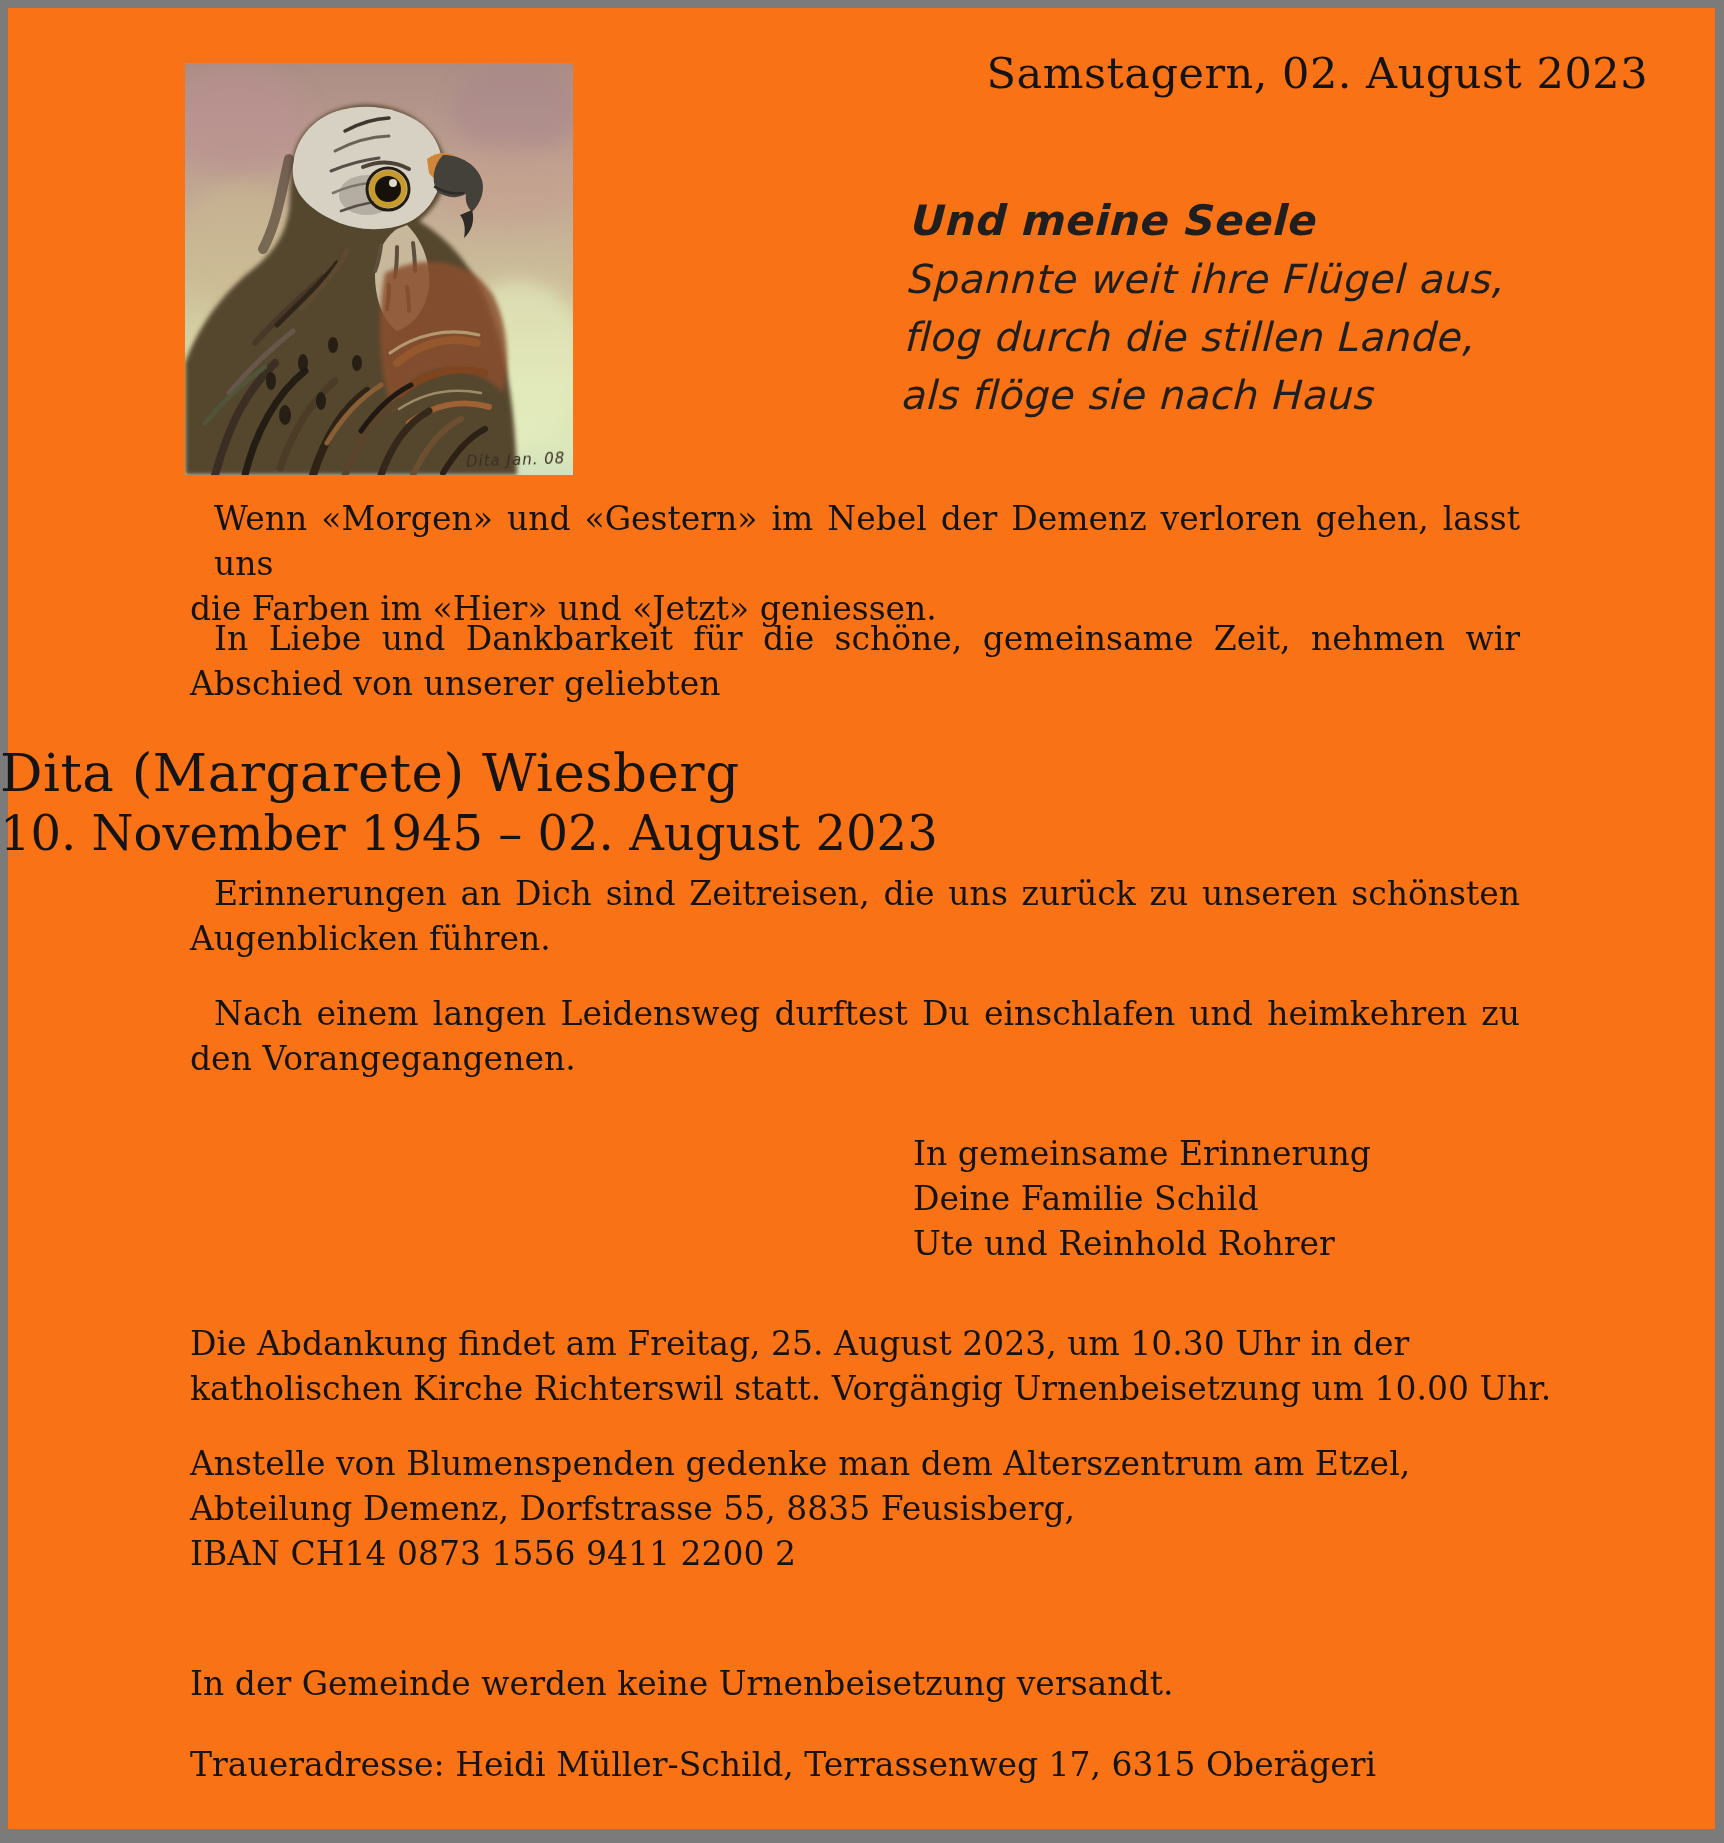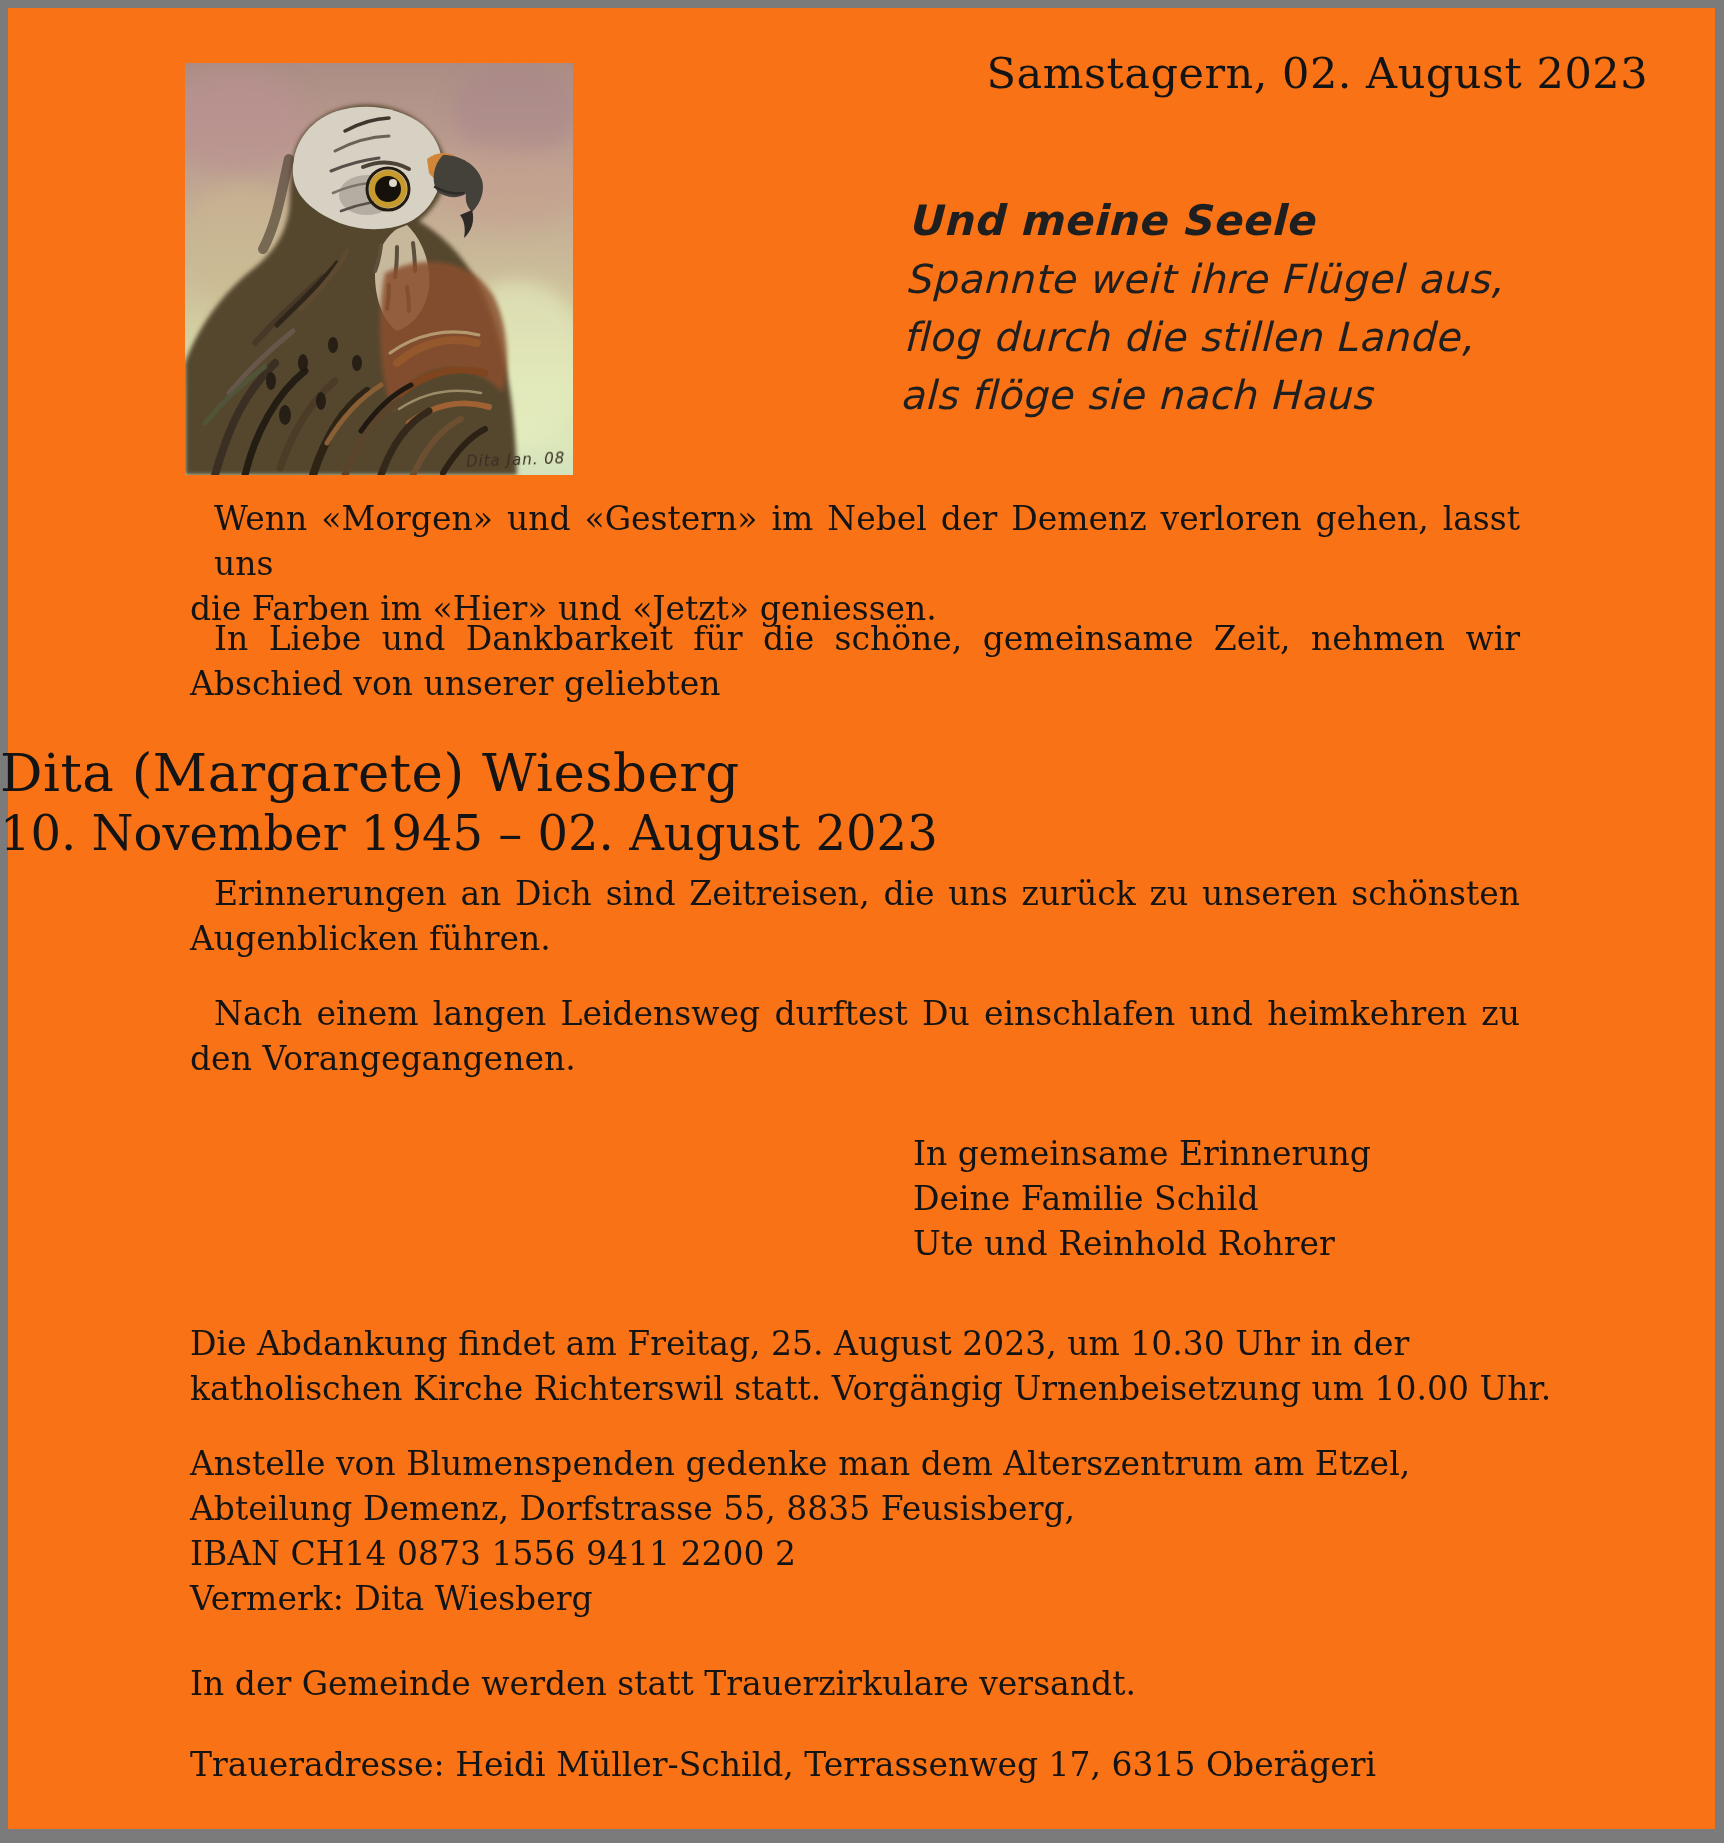--- a/index.html
+++ b/index.html
@@ -226,24 +226,23 @@
 
   <div class="block wide service">
     <div class="line">Die Abdankung findet am Freitag, 25. August 2023, um 10.30 Uhr in der</div>
     <div class="line">katholischen Kirche Richterswil statt. Vorgängig Urnenbeisetzung um 10.00 Uhr.</div>
   </div>
 
   <div class="block wide donations">
     <div class="line">Anstelle von Blumenspenden gedenke man dem Alterszentrum am Etzel,</div>
     <div class="line">Abteilung Demenz, Dorfstrasse 55, 8835 Feusisberg,</div>
     <div class="line">IBAN CH14 0873 1556 9411 2200 2</div>
-    <div class="line">Vermerk: Dita Wiesberg</div>
   </div>
 
   <div class="block wide gemeinde">
-    <div class="line">In der Gemeinde werden statt Trauerzirkulare versandt.</div>
+    <div class="line">In der Gemeinde werden keine Urnenbeisetzung versandt.</div>
   </div>
 
   <div class="block wide trauer">
     <div class="line">Traueradresse: Heidi Müller-Schild, Terrassenweg 17, 6315 Oberägeri</div>
   </div>
 
 </div>
 
 </body></html>

